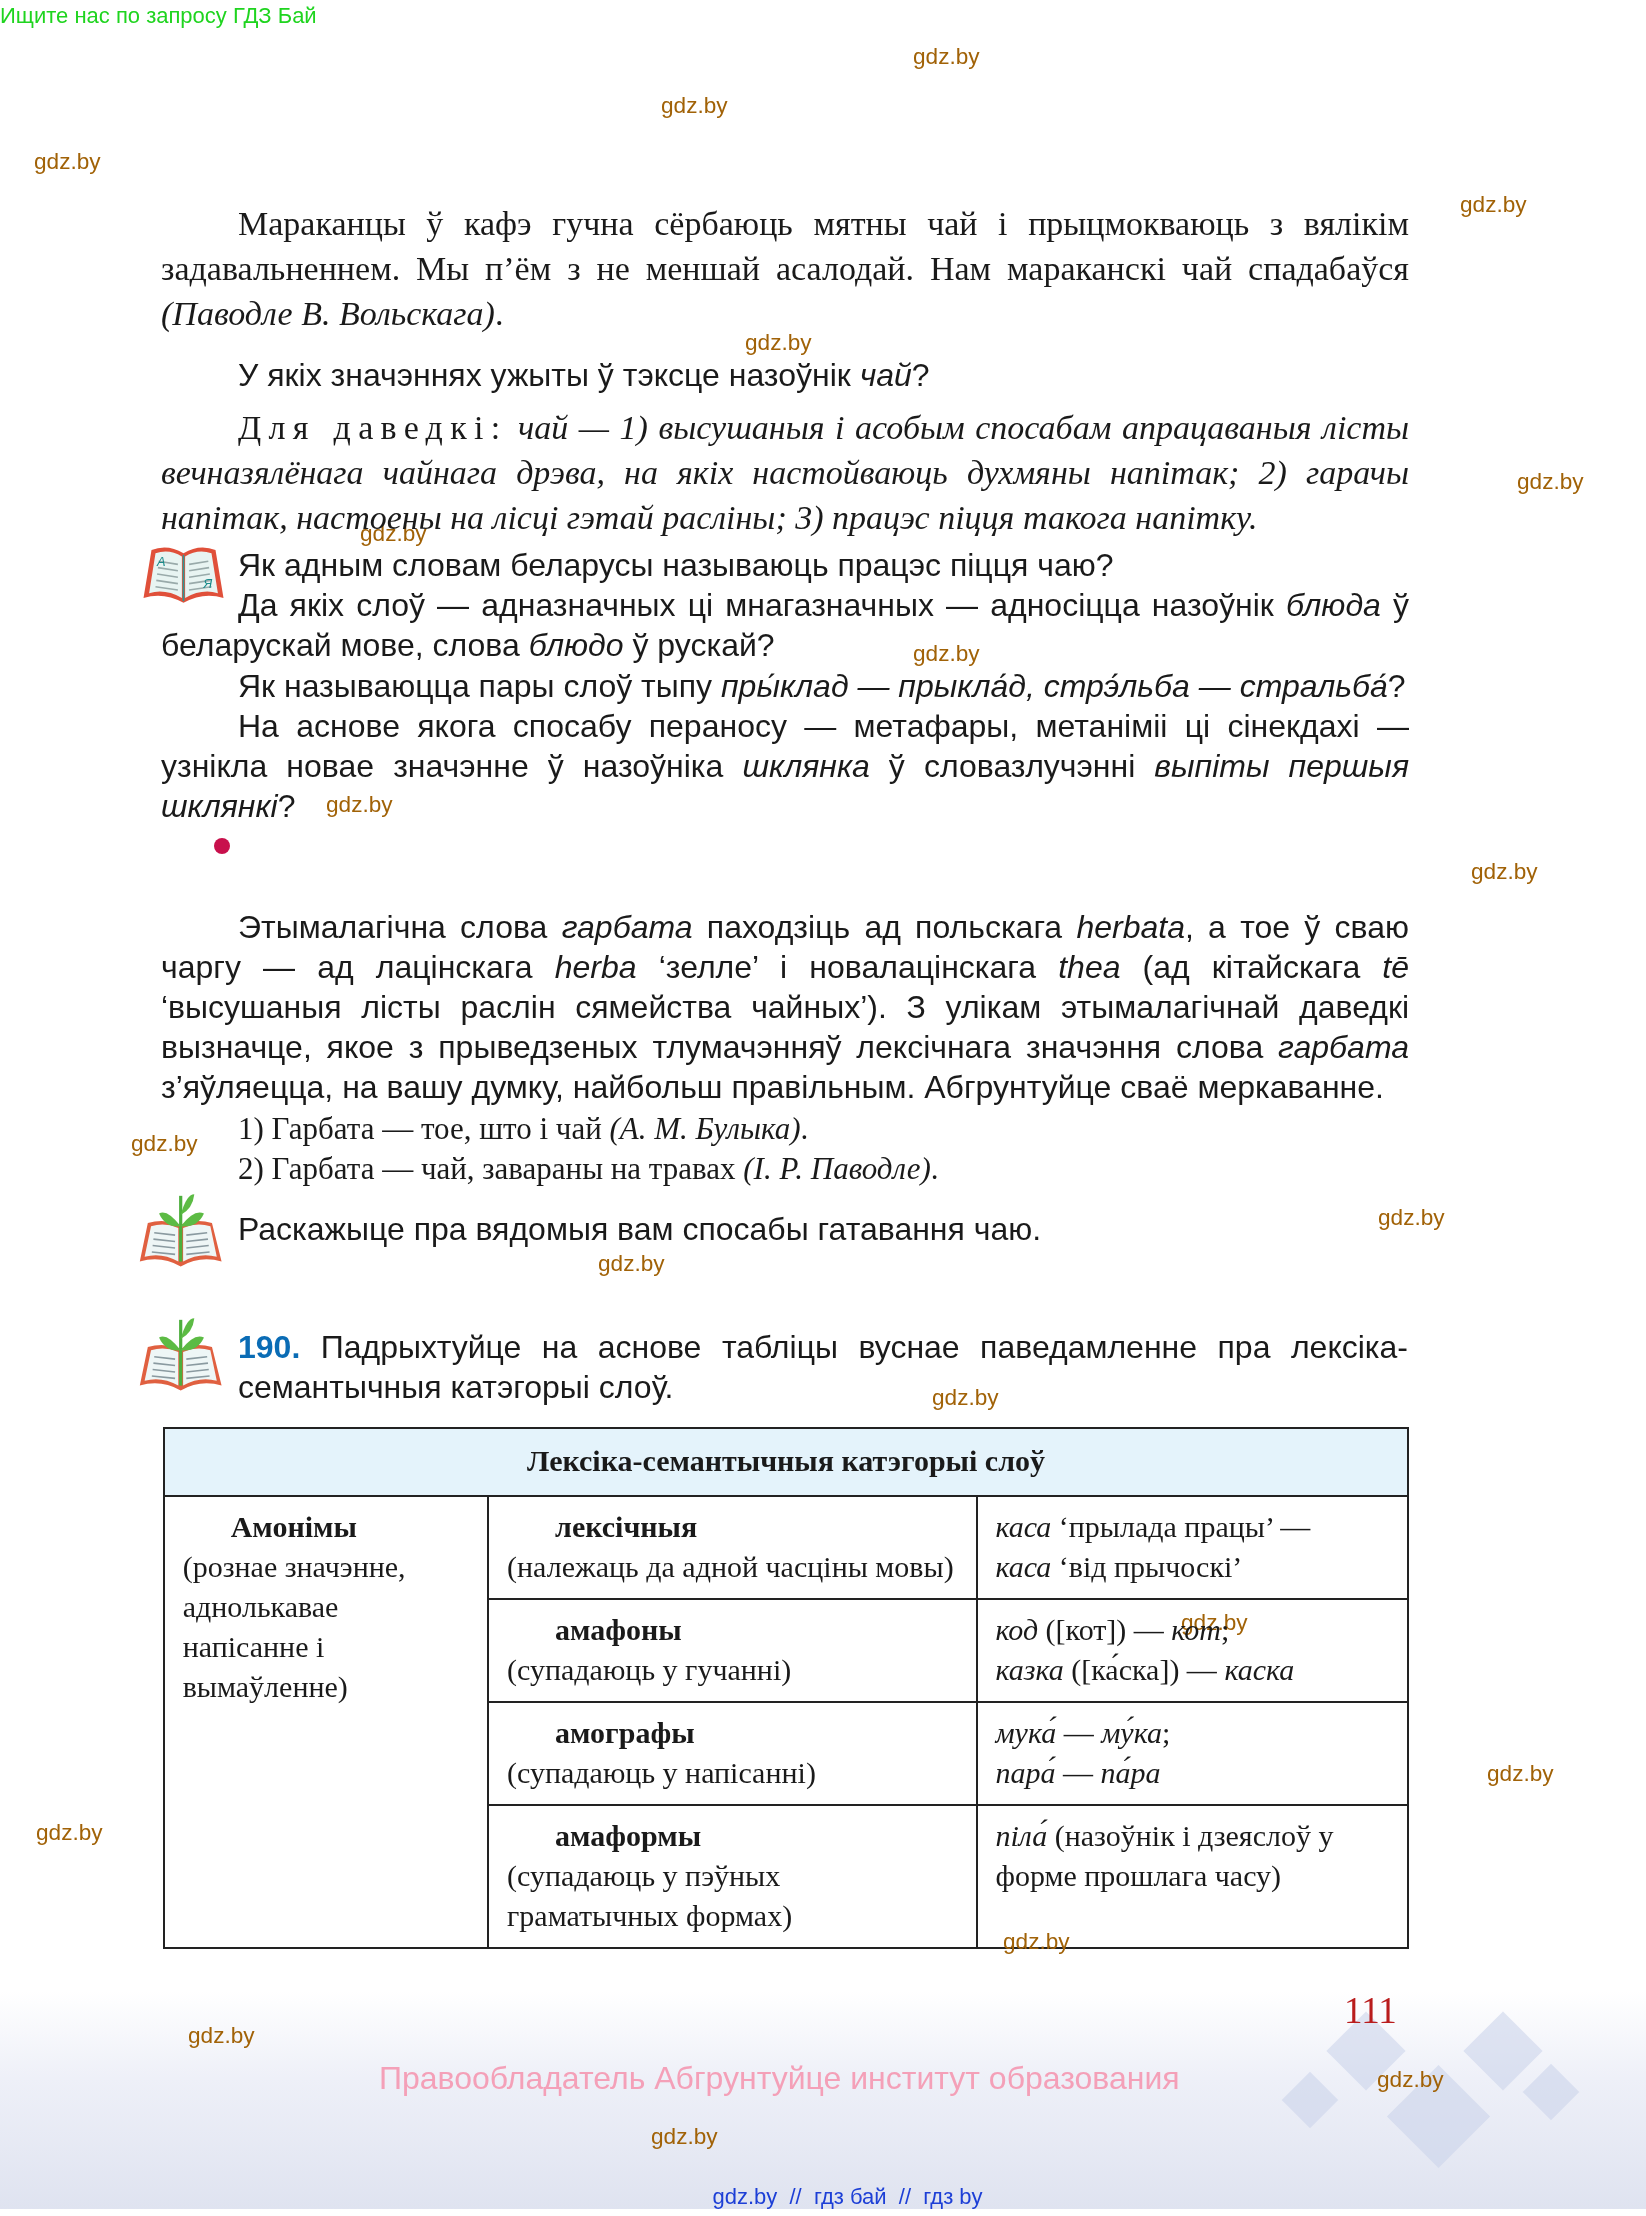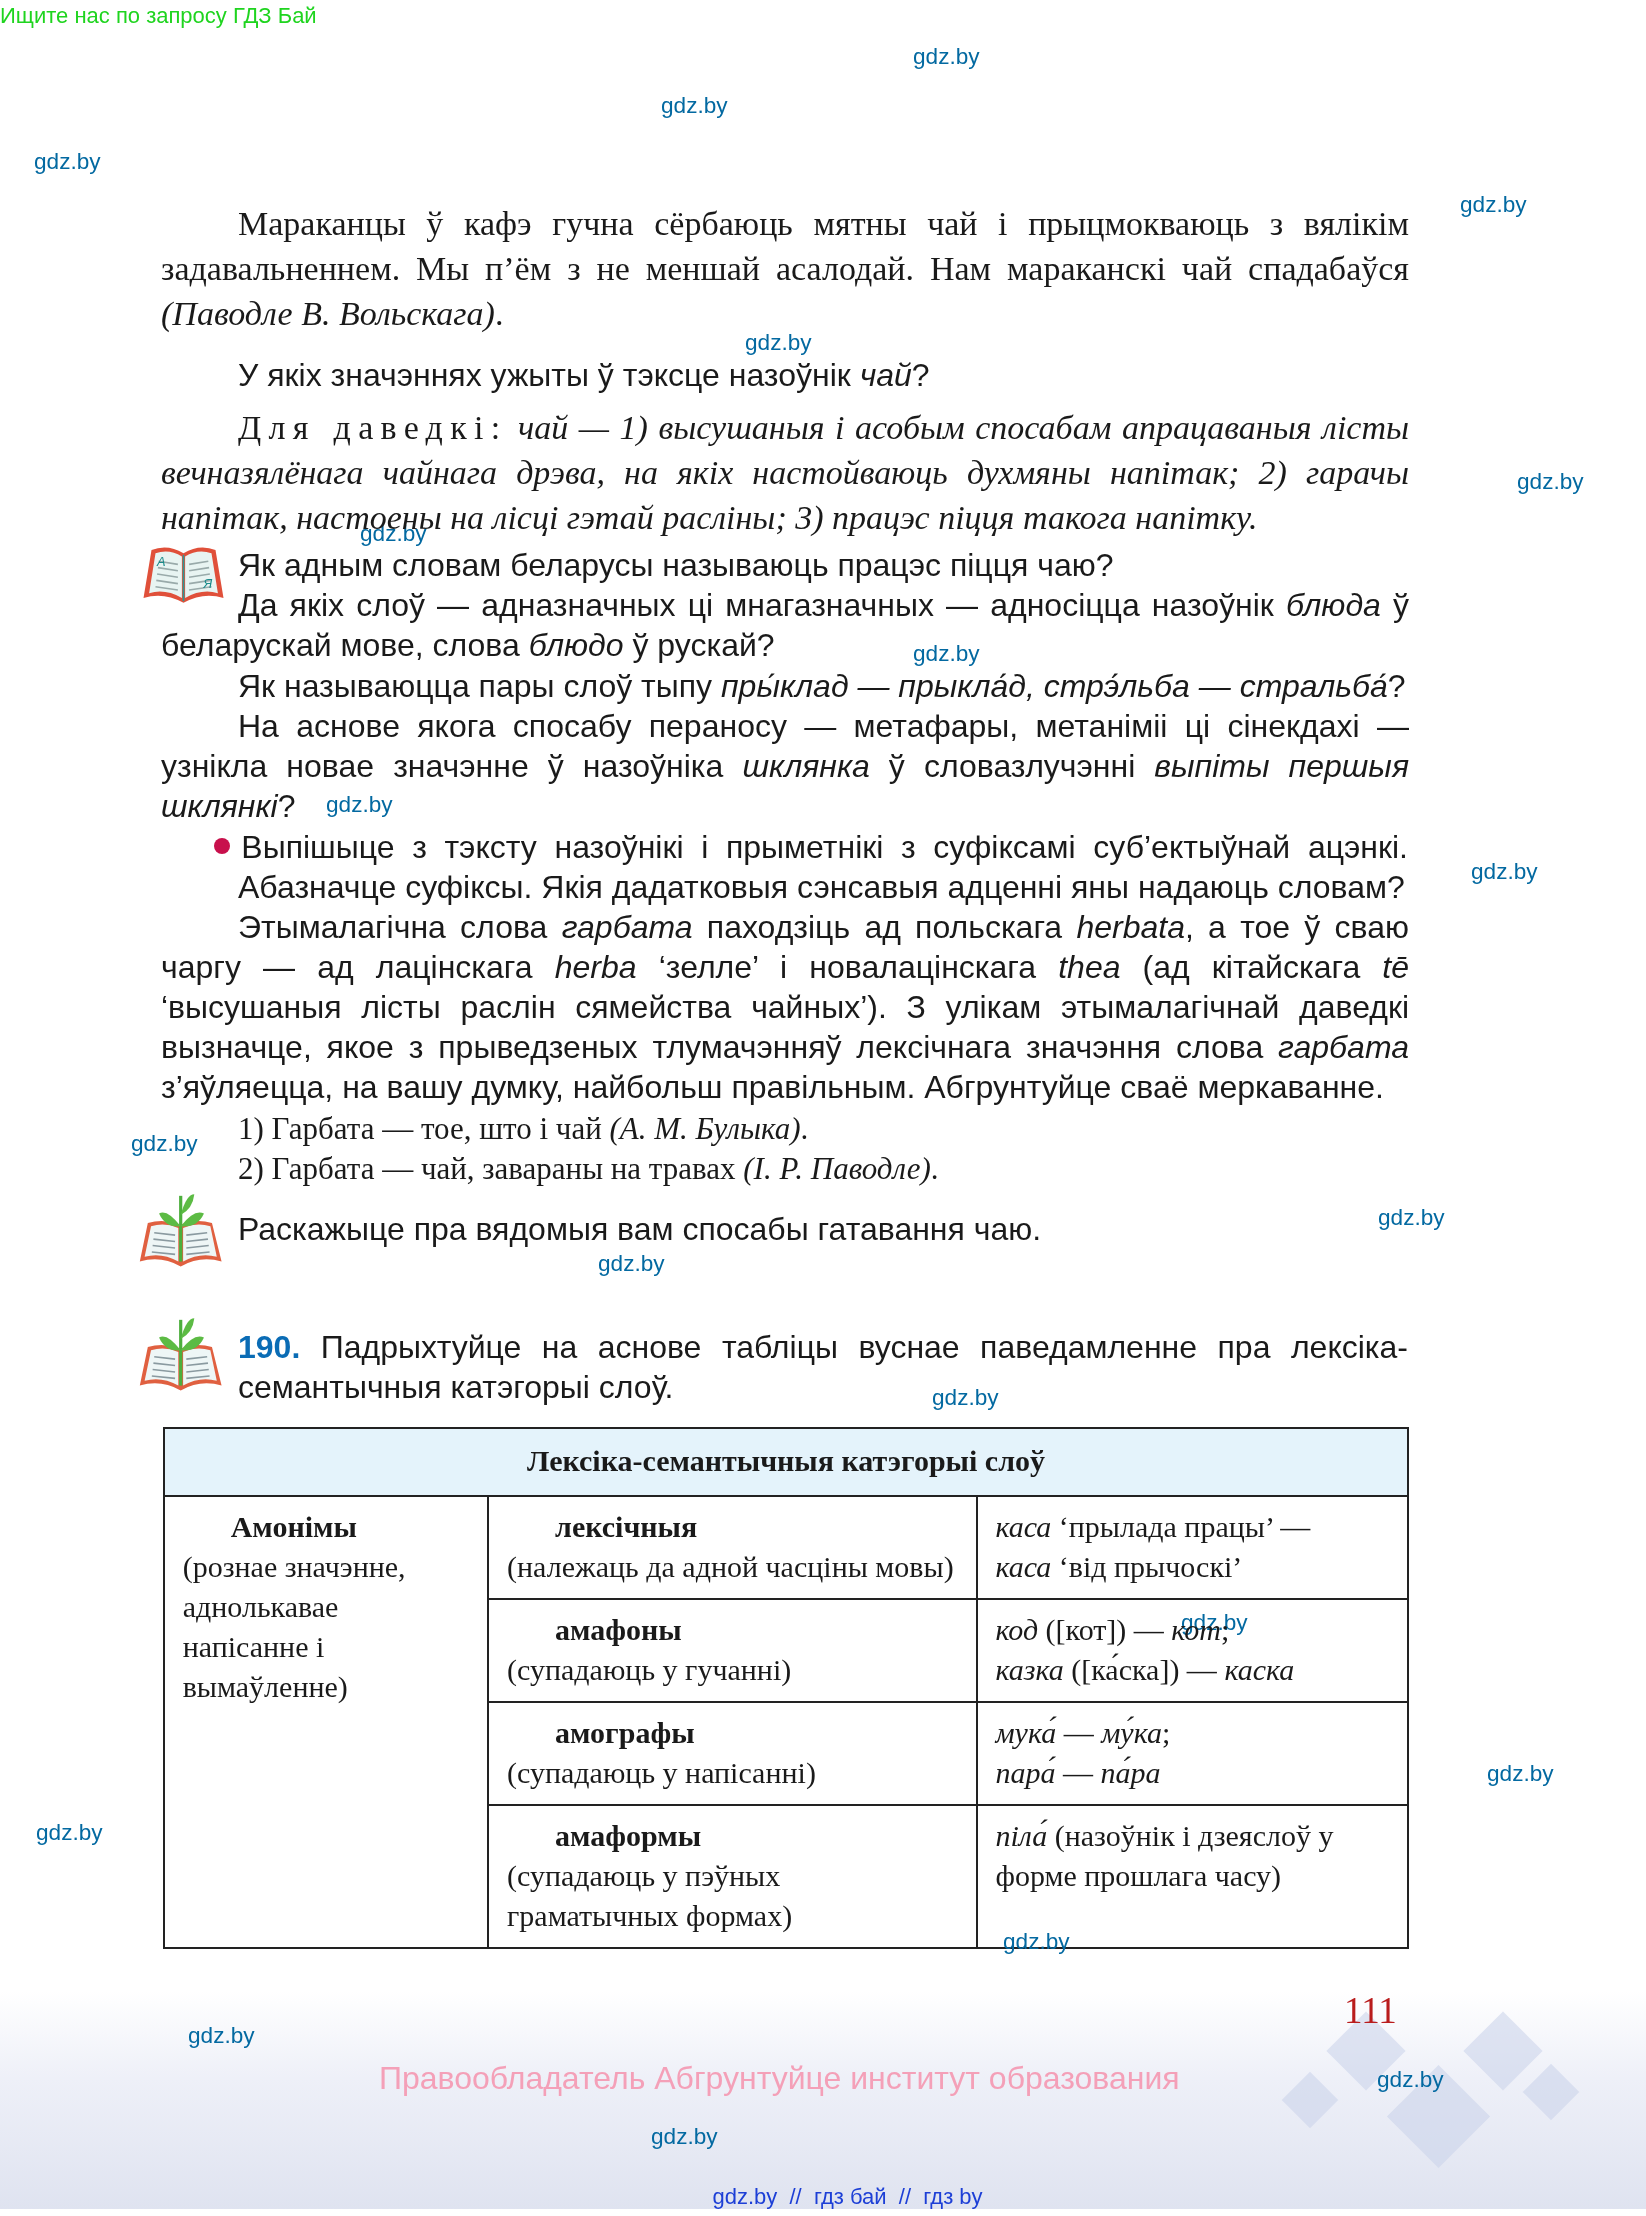--- a/index.html
+++ b/index.html
@@ -1,21 +1,21 @@
 <!DOCTYPE html>
 <html style="font-size:13px"><head>
 <meta charset="utf-8">
 <style>
   html, body { margin:0; padding:0; }
   body {
     width:1647px; height:2216px; position:relative; overflow:hidden;
     background:#ffffff;
     font-family:"Liberation Sans", sans-serif; color:#1a1a1a;
   }
-  .wm { position:absolute; font-family:"Liberation Sans", sans-serif; font-size:22.6px; color:#0369a1; white-space:nowrap; }
+  .wm { position:absolute; font-family:"Liberation Sans", sans-serif; font-size:22.6px; color:#a16207; white-space:nowrap; }
   .top-banner { position:absolute; top:3.2px; left:0; width:1647px; color:#1fd41f; font-size:22px; }
   .serif { font-family:"Liberation Serif", serif; }
   .sans { font-family:"Liberation Sans", sans-serif; }
   .p { position:absolute; left:161px; width:1248px; font-size:32px; line-height:40px; text-align:justify; }
   .p.serif { font-size:34px; line-height:45px; }
   .indent { text-indent:77px; }
   i { }
   .spaced { letter-spacing:7.3px; }
   .ref { font-size:30px; line-height:39px; }
   .icon { position:absolute; }
@@ -96,21 +96,21 @@
   <span>Да якіх слоў — адназначных ці мнагазначных — адносіцца назоўнік </span><i>блюда</i><span> ў беларускай мове, слова </span><i>блюдо</i><span> ў рускай?</span>
 </div>
 <div class="p sans indent" style="top:666px">
   <span>Як называюцца пары слоў тыпу </span><i>пры́клад — прыкла́д, стрэ́льба — стральба́</i><span>?</span>
 </div>
 <div class="p sans indent" style="top:706px">
   <span>На аснове якога спосабу пераносу — метафары, метаніміі ці сінекдахі — узнікла новае значэнне ў назоўніка </span><i>шклянка</i><span> ў словазлучэнні </span><i>выпіты першыя шклянкі</i><span>?</span>
 </div>
 
 <div class="p sans" style="top:827px;padding-left:77px;width:1170px;text-indent:-24px">
-  <span class="bullet" style="background: rgb(200, 16, 76);"></span><span>Выпішыце з тэксту назоўнікі і прыметнікі з суфіксамі суб’ектыўнай ацэнкі. Абазначце суфіксы. Якія дадатковыя сэнсавыя адценні яны надаюць словам?</span>
+  <span class="bullet" style="background: rgb(200, 16, 76);"></span>
 </div>
 
 <div class="p sans indent" style="top:907px">
   <span>Этымалагічна слова </span><i>гарбата</i><span> паходзіць ад польскага </span><i>herbata</i><span>, а тое ў сваю чаргу — ад лацінскага </span><i>herba</i><span> ‘зелле’ і новалацінскага </span><i>thea</i><span> (ад кітайскага </span><i>tē</i><span> ‘высушаныя лісты раслін сямейства чайных’). З улікам этымалагічнай даведкі вызначце, якое з прыведзеных тлумачэнняў лексічнага значэння слова </span><i>гарбата</i><span> з’яўляецца, на вашу думку, найбольш правільным. Абгрунтуйце сваё меркаванне.</span>
 </div>
 
 <div class="p serif" style="top:1109px;padding-left:77px;width:1170px;font-size:31px;line-height:40px">
   <span>1) Гарбата — тое, што і чай </span><i>(А. М. Булыка)</i><span>.</span>
 </div>
 <div class="p serif" style="top:1149px;padding-left:77px;width:1170px;font-size:31px;line-height:40px">

